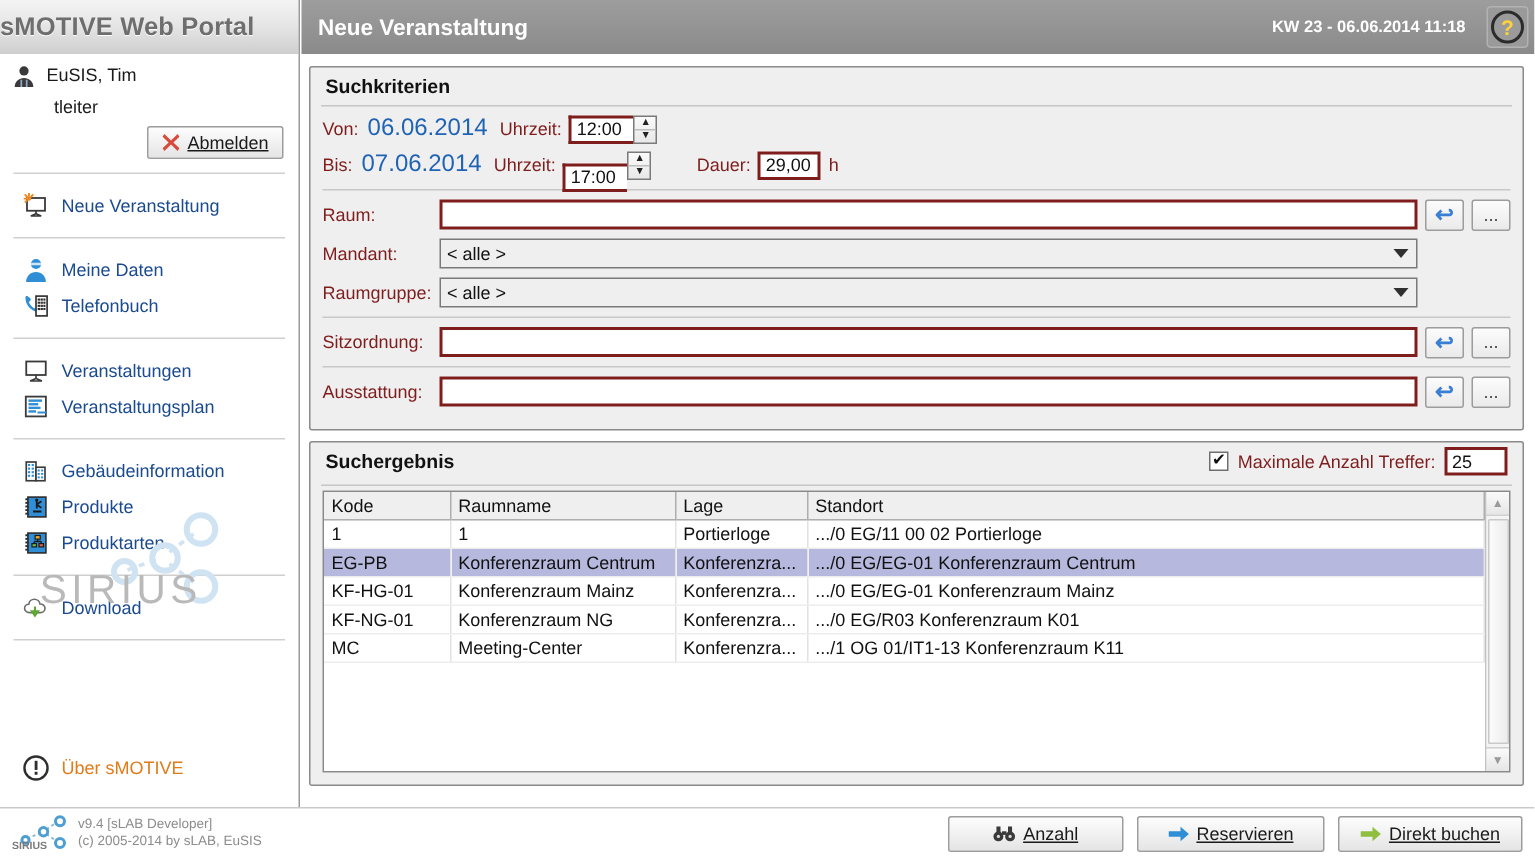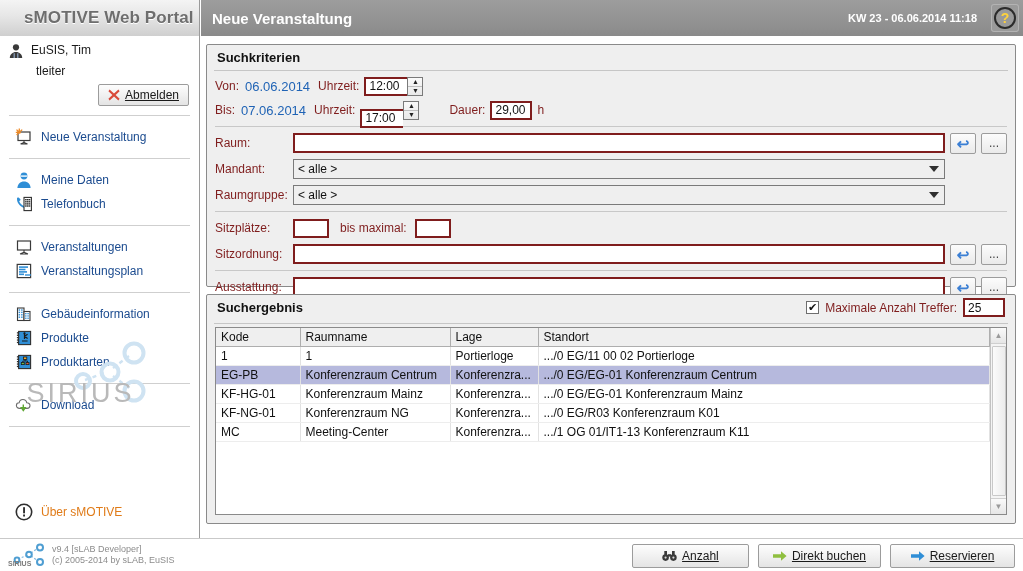--- a/index.html
+++ b/index.html
@@ -13,21 +13,21 @@
     overflow: hidden;
   }
   #app { position: relative; width: 1023px; height: 571px; background: #fff; }
 
   
   .hdr { position: absolute; left: 0; top: 0; width: 1023px; height: 36px; }
   .hdr-left {
     position: absolute; left: 0; top: 0; width: 200px; height: 36px;
     background: linear-gradient(to bottom, #f4f4f4 0%, #e6e6e6 45%, #cfcfcf 100%);
     border-right: 1px solid #9a9a9a;
-    display: flex; align-items: center; padding-left: 24px;
+    display: flex; align-items: center; padding-left: 0;
   }
   .hdr-left-title {
     font-size: 17px; font-weight: bold; color: #6e6e6e; letter-spacing: .1px;
     text-shadow: 0 1px 0 #fff;
   }
   .hdr-right {
     position: absolute; left: 201px; top: 0; right: 0; height: 36px;
     background: linear-gradient(to bottom, #9d9d9d 0%, #949494 50%, #8a8a8a 100%);
     display: flex; align-items: center;
   }
@@ -99,21 +99,21 @@
     font-size: 13px; font-weight: bold; color: #111;
     padding: 5px 0 5px 10px;
   }
   .panel-title-rule { height: 1px; background: #c6c6c6; margin: 0 7px; }
 
   #panel-criteria { left: 5px; top: 8px; right: 7px; height: 243px; }
   #panel-results { left: 5px; top: 258px; right: 7px; height: 230px; }
 
   .row { display: flex; align-items: center; height: 26px; padding: 0 8px; }
   .lbl { font-size: 12px; color: #7f1d1d; }
-  .date-link { color: #1f63b5; font-size: 13px; }
+  .date-link { color: #1f63b5; font-size: 16px; }
 
   .tf {
     background: #fff; border: 2px solid #7f1d1d;
     height: 19px; font-size: 12px; color: #111;
     padding: 0 3px; line-height: 17px; font-family: "Liberation Sans", sans-serif;
   }
   .tf-time { width: 43px; text-align: left; border-right: none; }
   .spin {
     width: 16px; height: 19px; border: 1px solid #7a7a7a;
     background: linear-gradient(to bottom,#fafafa,#e8e8e8);
@@ -502,26 +502,20 @@
       <div class="row">
         <span class="lbl" style="width:78px;">Raumgruppe:</span>
         <div class="combo" style="margin-right:62px;">
           <span>&lt; alle &gt;</span>
           <span class="arrow"></span>
         </div>
       </div>
 
       <div class="hrule"></div>
 
-      <div class="row">
-        <span class="lbl" style="width:78px;">Sitzplätze:</span>
-        <input class="tf" style="width: 36px;" value="">
-        <span class="lbl" style="margin-left:11px;">bis maximal:</span>
-        <input class="tf" style="width: 36px; margin-left: 8px;" value="">
-      </div>
 
       <div class="row">
         <span class="lbl" style="width:78px;">Sitzordnung:</span>
         <input class="tf tf-wide" value="" style="">
         <div class="sqbtn">
             <span class="undo-glyph">↩</span>
           </div>
         <div class="sqbtn">
             <span>...</span>
           </div>
@@ -641,32 +635,32 @@
               <circle cx="11.4" cy="7.6" r="3.3" fill="#3a3a3a"></circle>
             <rect x="2.3" y="1" width="2.7" height="5.2" fill="#3a3a3a"></rect>
               <rect x="10" y="1" width="2.7" height="5.2" fill="#3a3a3a"></rect>
             <rect x="6" y="4.2" width="3" height="2.4" fill="#3a3a3a"></rect>
             <circle cx="3.6" cy="7.6" r="1.1" fill="#d9d9d9"></circle>
               <circle cx="11.4" cy="7.6" r="1.1" fill="#d9d9d9"></circle>
           </svg>
         </span>
         <u>Anzahl</u>
       </div>
+      <div class="btn btn-res">
+        <span>
+          <svg width="14" height="12" viewBox="0 0 14 12">
+            <path d="M0 4.2 L8 4.2 L8 1.2 L13.6 6 L8 10.8 L8 7.8 L0 7.8 Z" fill="#2f8ed6"></path>
+          </svg>
+        </span>
+        <u>Reservieren</u>
+      </div>
       <div class="btn btn-direkt">
         <span>
           <svg width="14" height="12" viewBox="0 0 14 12">
             <path d="M0 4.2 L8 4.2 L8 1.2 L13.6 6 L8 10.8 L8 7.8 L0 7.8 Z" fill="#8fbf3f"></path>
           </svg>
         </span>
         <u>Direkt buchen</u>
       </div>
-      <div class="btn btn-res">
-        <span>
-          <svg width="14" height="12" viewBox="0 0 14 12">
-            <path d="M0 4.2 L8 4.2 L8 1.2 L13.6 6 L8 10.8 L8 7.8 L0 7.8 Z" fill="#2f8ed6"></path>
-          </svg>
-        </span>
-        <u>Reservieren</u>
-      </div>
     </div>
   </div>
 
 </div>
 
 </body></html>

